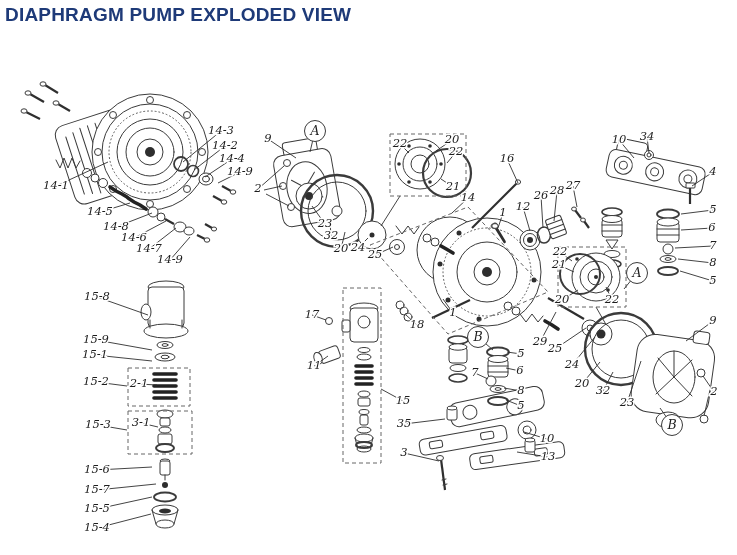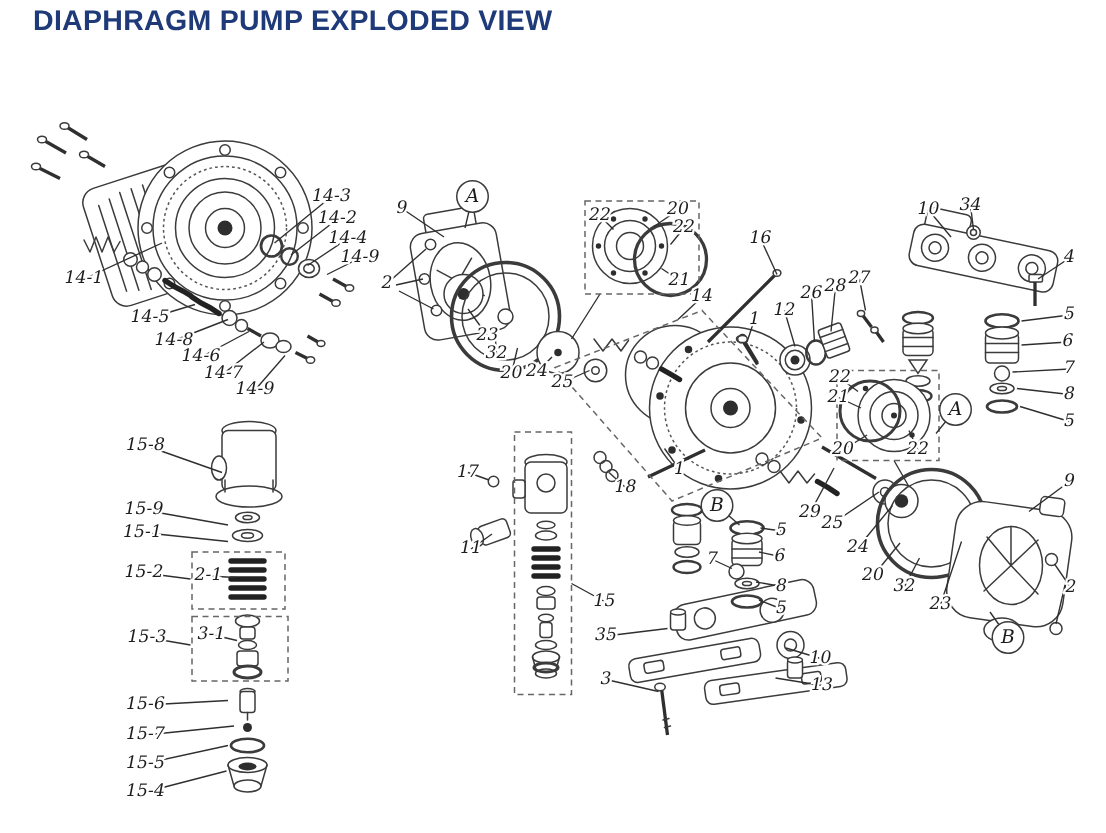--- a/index.html
+++ b/index.html
@@ -1,18 +1,18 @@
 <!DOCTYPE html>
 <html style="--ln: #3b3b3b;"><head>
 <meta charset="utf-8">
 <style>
   html,body{margin:0;padding:0;background:#fff;}
   .stage{position:relative;width:737px;height:555px;background:#fff;overflow:hidden;
          font-family:"Liberation Sans",sans-serif;}
-  .title{position:absolute;left:22px;top:4px;font-size:19px;font-weight:bold;
+  .title{position:absolute;left:5px;top:4px;font-size:19px;font-weight:bold;
          letter-spacing:.2px;color:#1e3a78;font-family:"Liberation Sans",sans-serif;}
   svg{position:absolute;left:0;top:28px;}
   .ln{fill:none;stroke:var(--ln,#3b3b3b);stroke-width:1;stroke-linecap:round;stroke-linejoin:round;}
   .fw{fill:#ffffff;stroke:var(--ln,#3b3b3b);stroke-width:1;}
   .dk{fill:#2e2e2e;stroke:none;}
   .thk{fill:none;stroke:#2f2f2f;stroke-width:2.2;}
   .spr{fill:none;stroke:#222;stroke-width:3.6;stroke-linecap:round;}
   .tex{fill:none;stroke:#555;stroke-width:1;stroke-dasharray:1.8 2;}
   .dash{fill:none;stroke:#666;stroke-width:1;stroke-dasharray:4 3;}
   .leader{stroke:#2f2f2f;stroke-width:.9;fill:none;}

